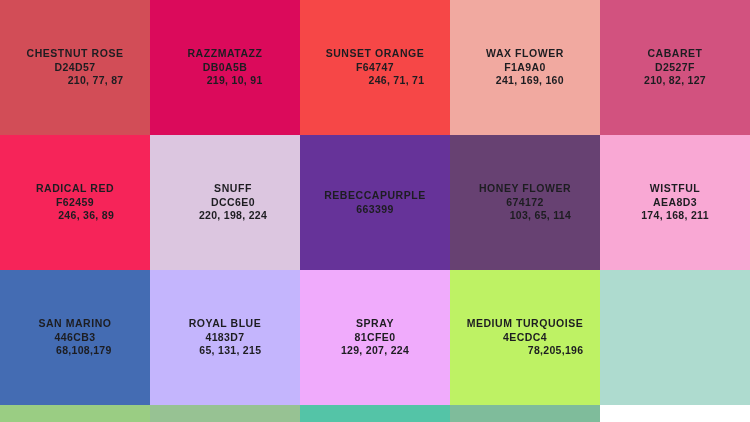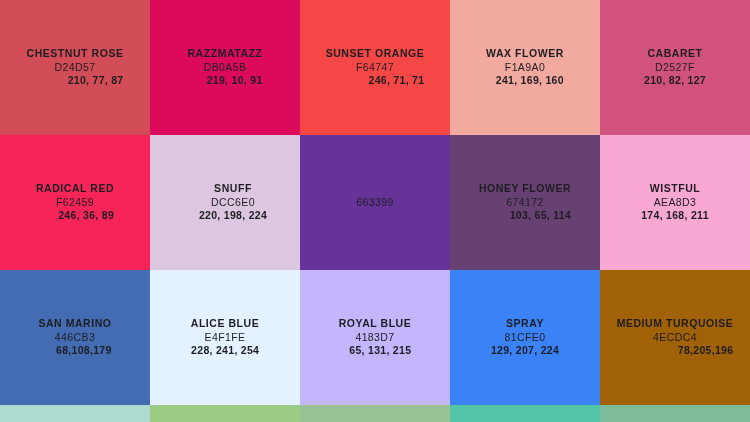--- a/index.html
+++ b/index.html
@@ -42,21 +42,21 @@
   }
   .swatch-name {
     display: block;
     font-size: 10.5px;
     font-weight: bold;
     letter-spacing: 0.55px;
   }
   .swatch-hex {
     display: block;
     font-size: 10.5px;
-    font-weight: normal;
+    font-weight: bold;
     letter-spacing: 0.4px;
   }
   .swatch-rgb {
     display: block;
     font-size: 10.5px;
     font-weight: bold;
     letter-spacing: 0.3px;
     text-align: right;
   }
 </style>
@@ -108,20 +108,21 @@
     </div>
     <div class="swatch" style="background: rgb(220, 198, 224); padding-left: 16px;">
       <div class="swatch-label">
         <span class="swatch-name">SNUFF</span>
         <span class="swatch-hex">DCC6E0</span>
         <span class="swatch-rgb">220, 198, 224</span>
       </div>
     </div>
     <div class="swatch" style="background: rgb(102, 51, 153);">
       <div class="swatch-label">
+        <span class="swatch-name">REBECCAPURPLE</span>
         <span class="swatch-hex">663399</span>
       </div>
     </div>
     <div class="swatch" style="background: rgb(103, 65, 114);">
       <div class="swatch-label">
         <span class="swatch-name">HONEY FLOWER</span>
         <span class="swatch-hex">674172</span>
         <span class="swatch-rgb">103, 65, 114</span>
       </div>
     </div>
@@ -132,42 +133,35 @@
         <span class="swatch-rgb">174, 168, 211</span>
       </div>
     </div>
     <div class="swatch" style="background: rgb(68, 108, 179);">
       <div class="swatch-label">
         <span class="swatch-name">SAN MARINO</span>
         <span class="swatch-hex">446CB3</span>
         <span class="swatch-rgb">68,108,179</span>
       </div>
     </div>
-    <div class="swatch" style="background: rgb(228, 241, 254);">
-      <div class="swatch-label">
-        <span class="swatch-name">ALICE BLUE</span>
-        <span class="swatch-hex">E4F1FE</span>
-        <span class="swatch-rgb">228, 241, 254</span>
-      </div>
-    </div>
     <div class="swatch" style="background: #c4b5fd;">
       <div class="swatch-label">
         <span class="swatch-name">ROYAL BLUE</span>
         <span class="swatch-hex">4183D7</span>
         <span class="swatch-rgb">65, 131, 215</span>
       </div>
     </div>
-    <div class="swatch" style="background: #3b82f6;">
+    <div class="swatch" style="background: #f0abfc;">
       <div class="swatch-label">
         <span class="swatch-name">SPRAY</span>
         <span class="swatch-hex">81CFE0</span>
         <span class="swatch-rgb">129, 207, 224</span>
       </div>
     </div>
-    <div class="swatch" style="background: #a16207;">
+    <div class="swatch" style="background: #bef264;">
       <div class="swatch-label">
         <span class="swatch-name">MEDIUM TURQUOISE</span>
         <span class="swatch-hex">4ECDC4</span>
         <span class="swatch-rgb">78,205,196</span>
       </div>
     </div>
     <div class="swatch no-label" style="background: rgb(174, 219, 207);"></div>
     <div class="swatch no-label" style="background: rgb(154, 205, 131);"></div>
     <div class="swatch no-label" style="background: rgb(151, 194, 147);"></div>
     <div class="swatch no-label" style="background: rgb(84, 196, 167);"></div>

